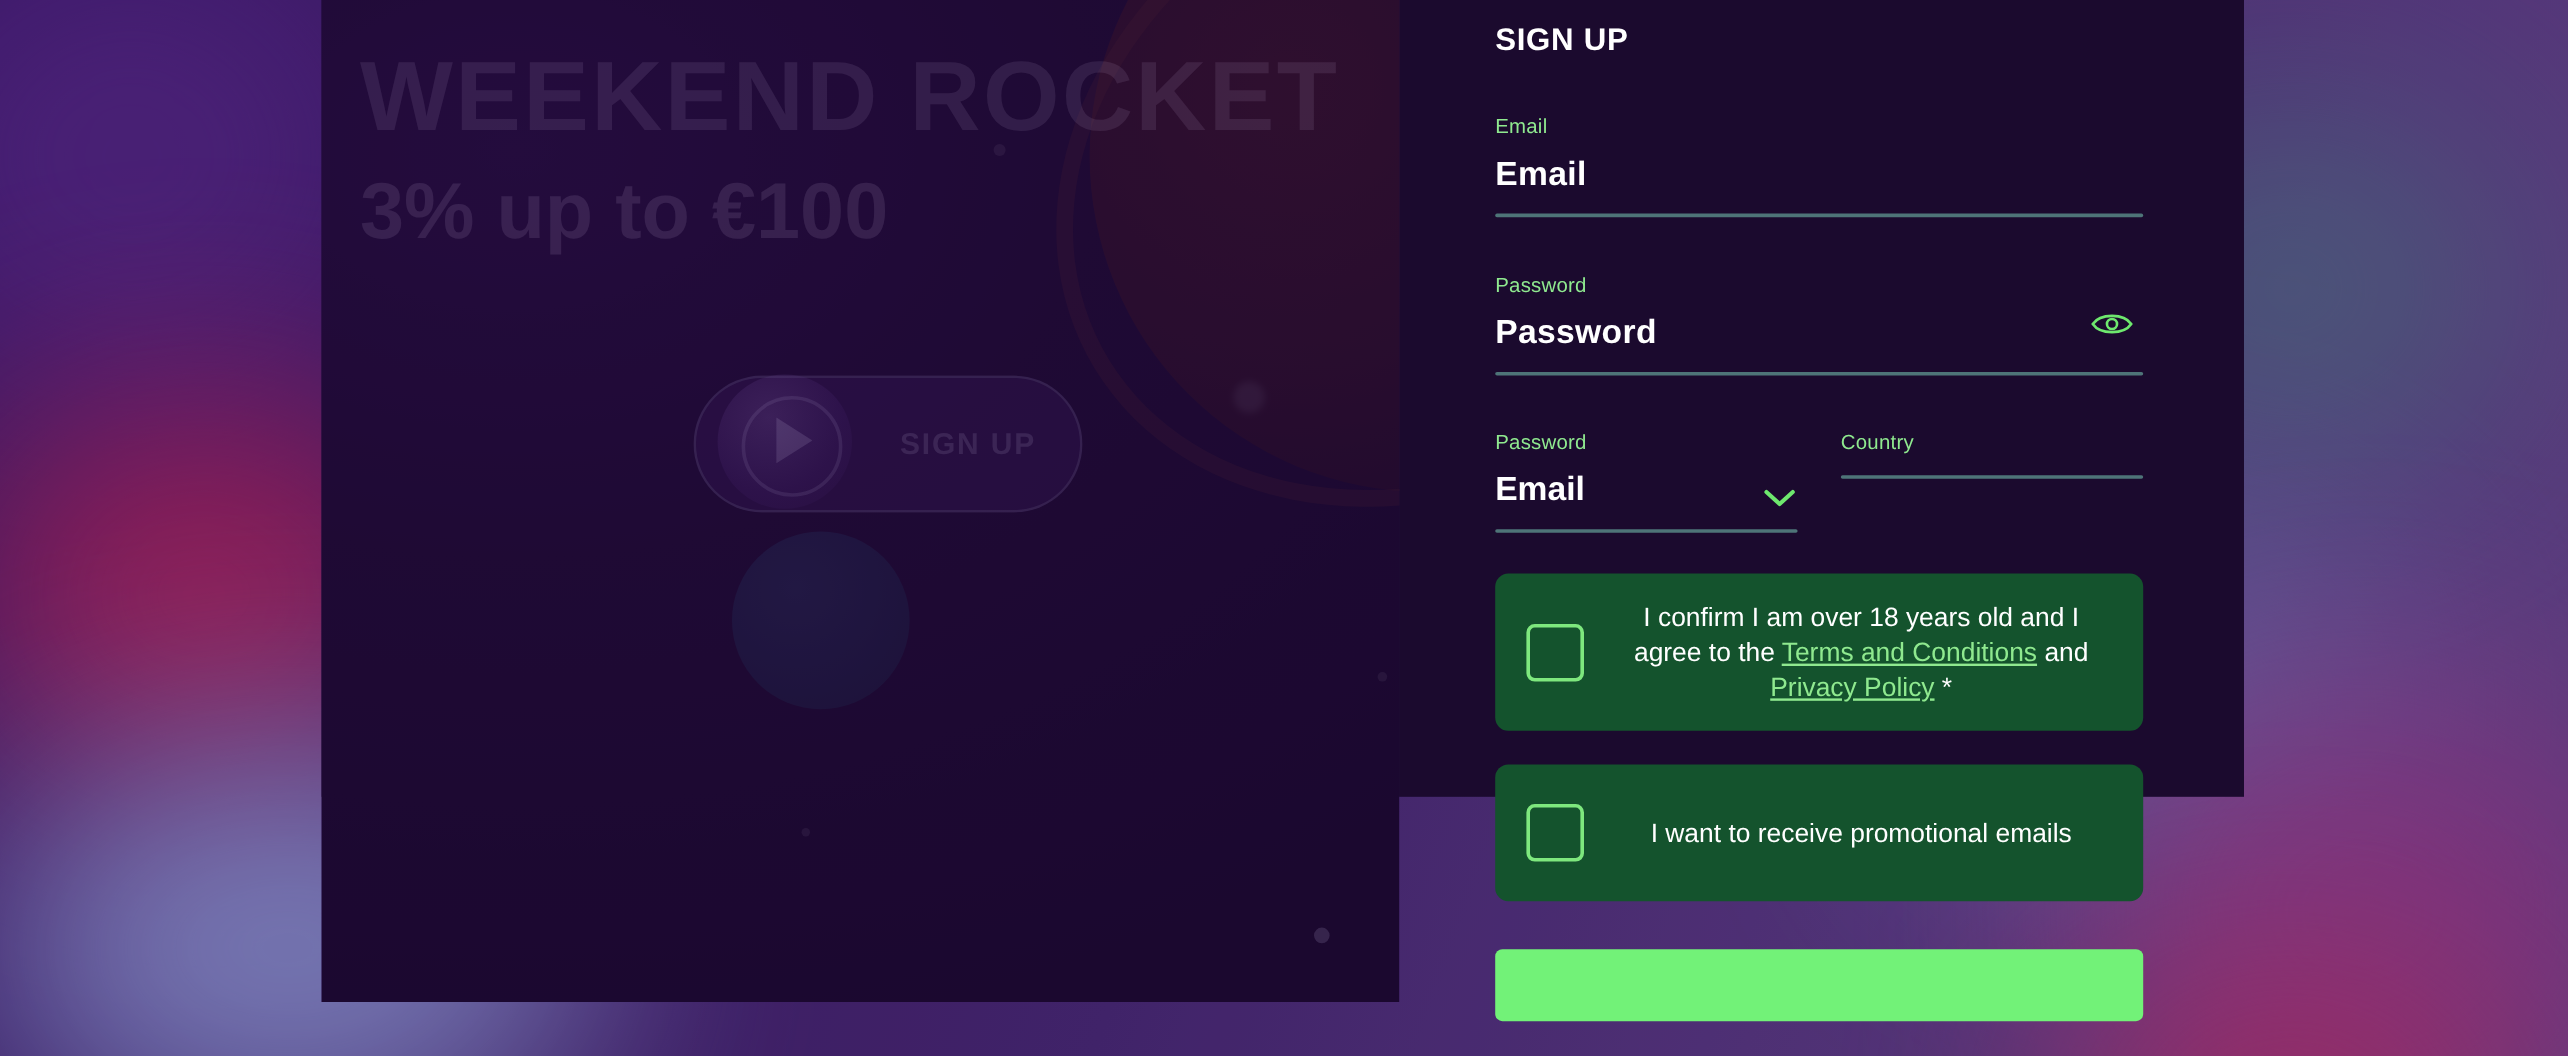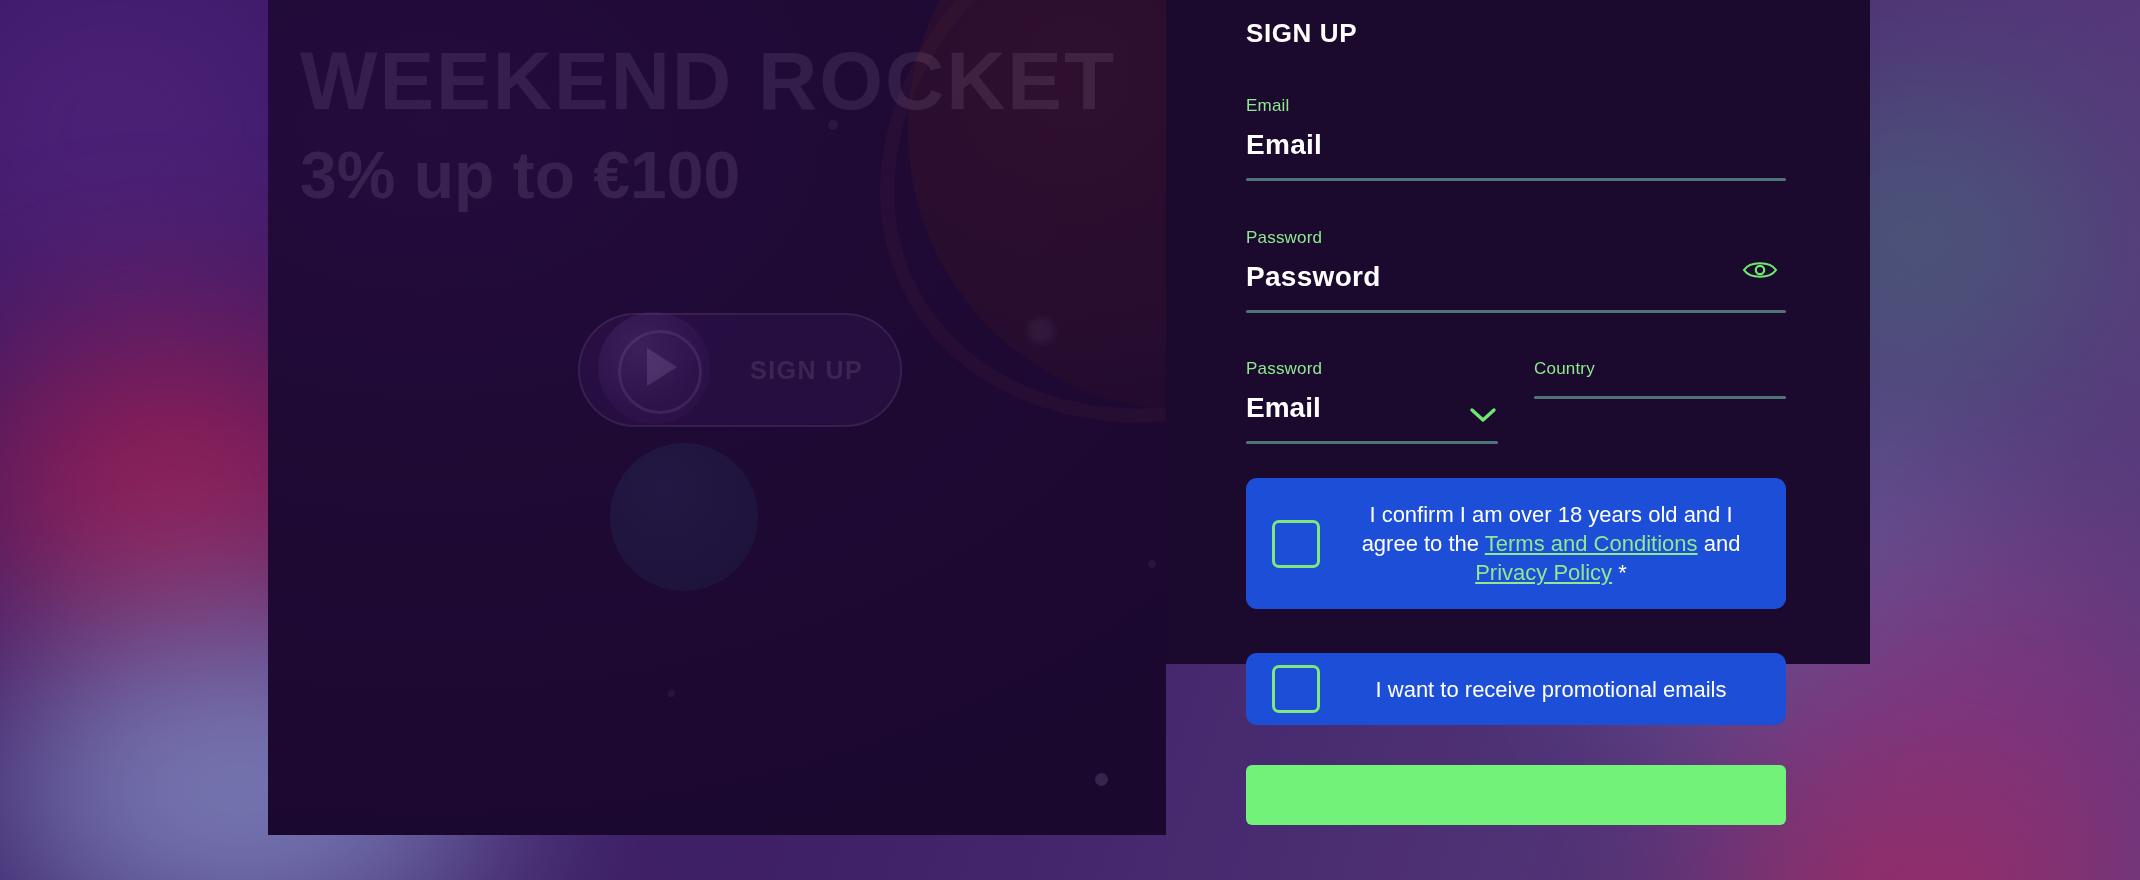--- a/index.html
+++ b/index.html
@@ -77,23 +77,23 @@
   .field-value{margin-top:13px;font-size:28px;font-weight:700;color:#ffffff;letter-spacing:.3px;}
   .field-line{margin-top:17px;height:3px;background:#4e7478;border-radius:2px;}
   .eye{position:absolute;right:8px;bottom:30px;width:36px;height:26px;}
 
   .row{display:flex;gap:36px;margin-top:46px;}
   .col{flex:1;position:relative;}
   .select-value{margin-top:13px;font-size:28px;font-weight:700;color:#ffffff;display:flex;
     align-items:center;justify-content:space-between;}
   .chev{width:30px;height:18px;flex:none;}
 
-  .check-panel{margin-top:34px;background:#1d4ed8;border-radius:11px;
+  .check-panel{margin-top:34px;background:#14532d;border-radius:11px;
     display:flex;align-items:center;gap:22px;padding:22px 26px;}
-  .check-panel.second{margin-top:44px;padding:12px 26px;justify-content:flex-end;}
+  .check-panel.second{margin-top:28px;padding:33px 26px;justify-content:flex-end;}
   .cbox{width:42px;height:42px;flex:none;border:3px solid #7ee87e;border-radius:7px;background:transparent;}
   .check-text{flex:1;text-align:center;font-size:22px;line-height:1.32;color:#ffffff;font-weight:400;}
   .check-text a{color:#8fe98f;text-decoration:underline;}
 
   .cta{margin-top:40px;height:60px;background:#72f278;border-radius:6px;}
 </style>
 </head>
 <body>
 
 <div class="backdrop">

